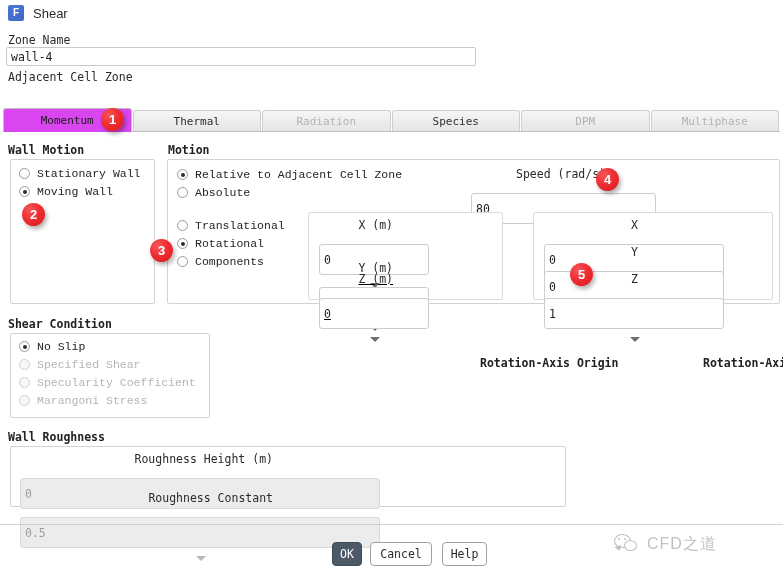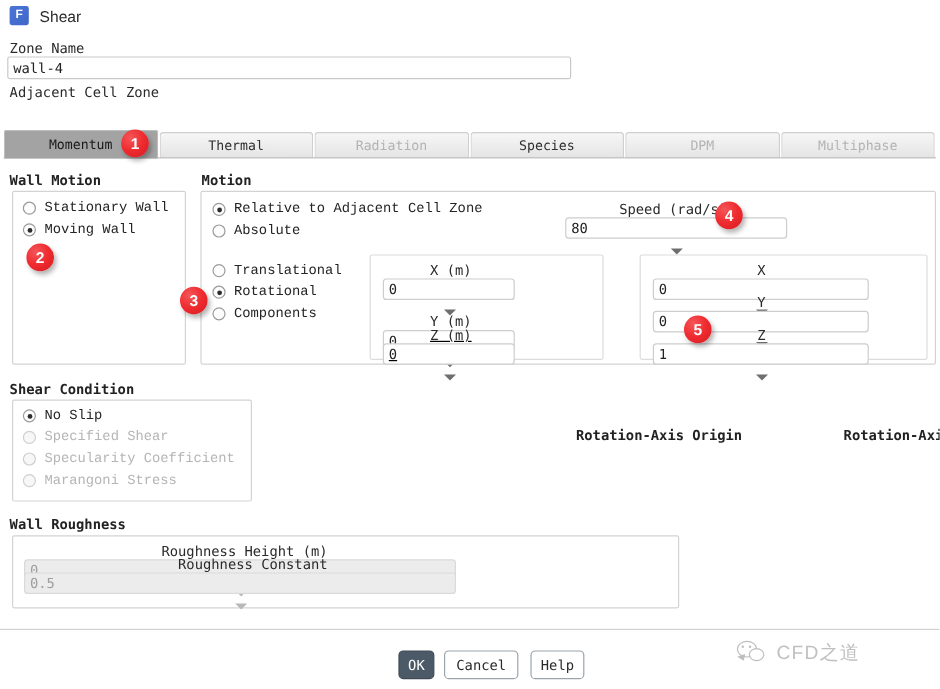--- a/index.html
+++ b/index.html
@@ -83,21 +83,21 @@
     border-bottom: none;
     border-radius: 3px 3px 0 0;
     background: linear-gradient(to bottom,#f6f6f6 0%, #e4e4e4 100%);
     display: flex; align-items: center; justify-content: center;
     font-family: "DejaVu Sans Mono", monospace;
     font-size: 11px;
     color: #2f2f2f;
     position: relative;
   }
   .tab.active {
-    background: #a3a3a3;
+    background: #d946ef;
     height: 24px;
     border-color: #bfbfbf;
     color: #1a1a1a;
     z-index: 3;
   }
   .tab.disabled { color: #b3b3b3; }
 
   .tabs-underline {
     position: absolute; left: 3px; top: 131px;
     width: 777px; height: 1px;
@@ -161,29 +161,29 @@
   
   .vrow { position: absolute; display: flex; align-items: center; flex-direction: column; }
   .vrow-label {
     font-family: "DejaVu Sans Mono", monospace;
     font-size: 11.5px;
     color: #2a2a2a;
     text-align: right;
     white-space: nowrap;
   }
   .vbox {
-    height: 18px;
+    height: 31px;
     border: 1px solid #cdcdcd;
     border-radius: 3px;
     background: #ffffff;
     font-family: "DejaVu Sans Mono", monospace;
     font-size: 11.5px;
     color: #222;
     padding: 0 4px;
-    display: flex; align-items: center;
+    display: flex; align-items: center; margin-top: 12px;
   }
   .vbox.disabled { background: #ececec; color: #9e9e9e; border-color: #dadada; }
   .caret {
     width: 16px; height: 21px;
     display: flex; align-items: center; justify-content: center;
     margin-left: 5px;
     flex: none;
   }
   .caret i {
     display: block;
@@ -431,21 +431,21 @@
 
   <div class="section-title" style="left:8px; top:430px;">Wall Roughness</div>
   <div class="panel" style="left:10px; top:446px; width:556px; height:61px;">
     <div class="vrow" style="left:5px; top:5px;">
       <span class="vrow-label lbl-dim" style="width:150px;">Roughness Height (m)</span>
       <span class="vbox disabled" style="width:360px; margin-left:4px;">0</span>
       <span class="caret dim">
           <i></i>
         </span>
     </div>
-    <div class="vrow" style="left:5px; top:16px;">
+    <div class="vrow" style="left:5px; top:44px;">
       <span class="vrow-label lbl-dim" style="width:150px;">Roughness Constant</span>
       <span class="vbox disabled" style="width:360px; margin-left:4px;">0.5</span>
       <span class="caret dim">
           <i></i>
         </span>
     </div>
   </div>
 
   <div class="footer-sep"></div>
   <div class="btn primary" style="left:332px; top:542px; width:30px;">OK</div>

